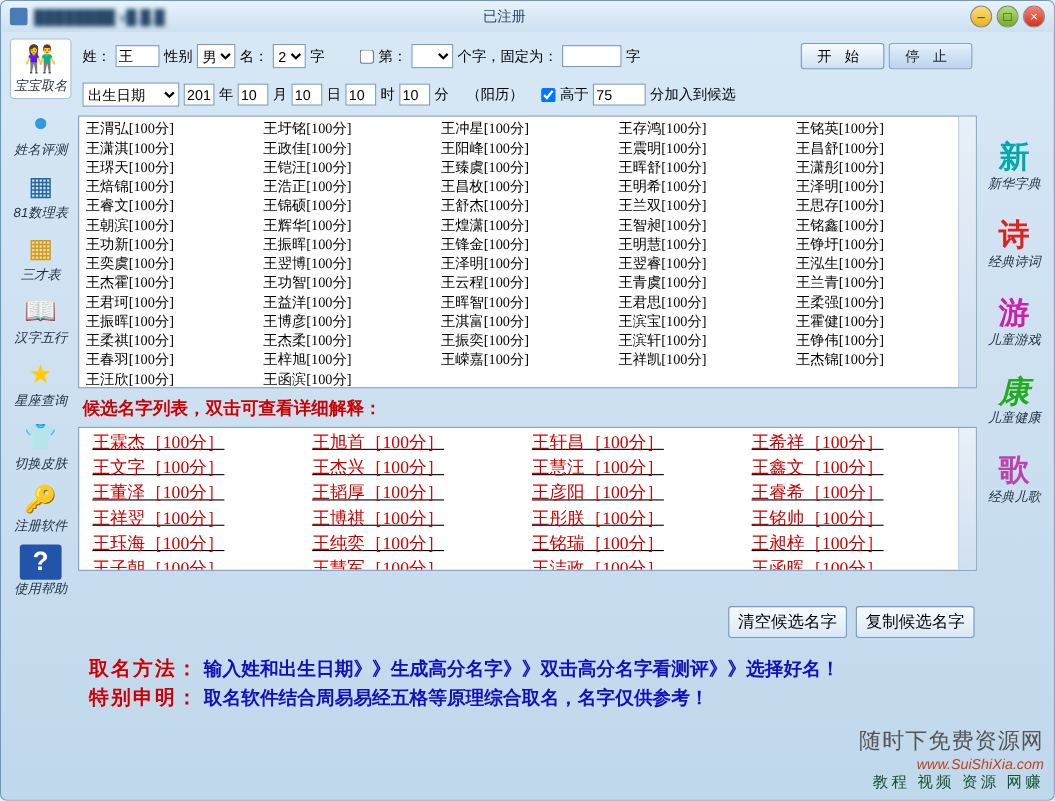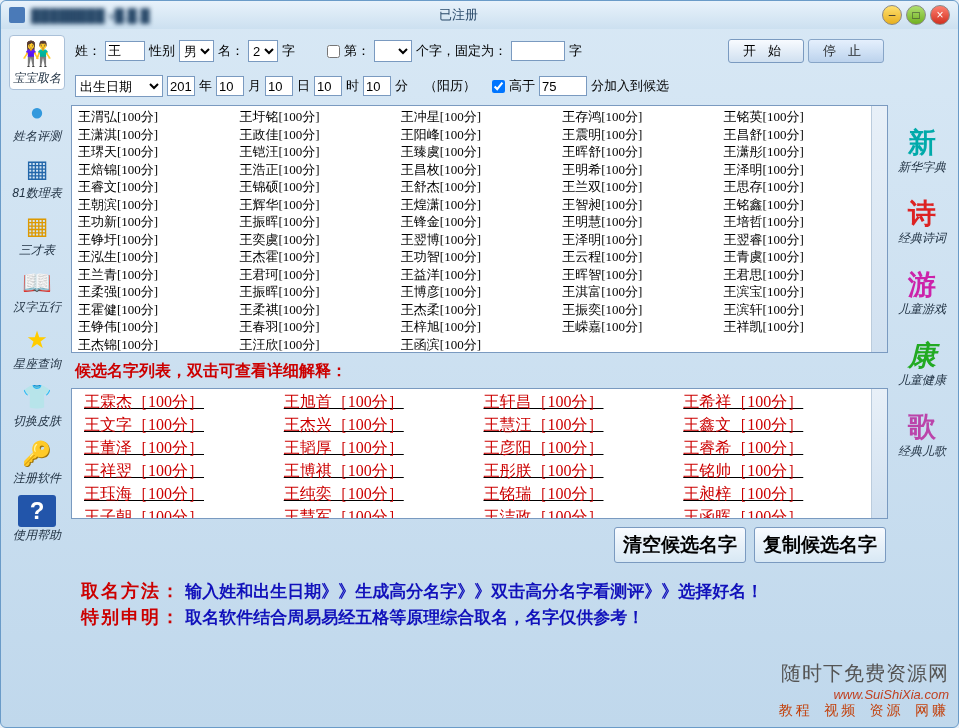--- a/index.html
+++ b/index.html
@@ -29,29 +29,29 @@
 .listbox { background: #fff; border: 1px solid #7a9ac0; border-radius: 0; overflow: hidden; position: relative; }
 .list-top { height: 248px; font-size: 13px; color: #000; padding: 2px 4px; line-height: 17.5px; column-gap: 24px; }
 .list-top-inner { display: grid; grid-template-columns: repeat(5, 1fr); }
 .list-cell { white-space: nowrap; padding: 0 2px; font-family: SimSun, serif; }
 .cand-head { color: #c00; font-size: 16px; font-weight: bold; padding: 4px 4px 2px; font-family: SimSun, serif; }
 .list-bot { height: 131px; background: #fff; border: 1px solid #7a9ac0; overflow:hidden;text-decoration:underline; }
 .list-bot-inner { display: grid; grid-template-columns: repeat(4, 1fr); padding: 2px 8px; }
 .cand-cell { color: #c00; font-size: 16px; font-family: SimSun, serif; padding: 1px 4px; white-space: nowrap; }
 .scroll-stub { position: absolute; right:0; top:0; bottom:0; width:16px; background: linear-gradient(#e8f0f8,#d0e0f0); border-left:1px solid #bcd; }
 .btn-row { display:flex; justify-content:flex-end; gap:8px; padding:4px 2px; }
-.btn2 { background: linear-gradient(#f8fbff,#d8e8f4); border:1px solid #7a9ac0; border-radius:3px; padding:4px 8px; font-size:19px; cursor:pointer; font-weight:bold; }
+.btn2 { background: linear-gradient(#f8fbff,#d8e8f4); border:1px solid #7a9ac0; border-radius:3px; padding:4px 8px; font-size:15px; cursor:pointer; font-weight:normal;margin-top:24px; }
 .footer { padding: 6px 10px; font-size: 17px; font-family: KaiTi, SimSun, serif; }
 .footer .row { margin: 2px 0; }
 .footer .lbl { color: #c00; font-weight: bold; font-size: 18px; letter-spacing: 2px; }
 .footer .blue { color: #11b; font-weight: bold; }
 .watermark { position: absolute; right: 10px; bottom: 8px; text-align: right; }
 .wm-big { font-size: 20px; color: #555; font-family: KaiTi, serif; letter-spacing:1px;margin-top:32px; }
 .wm-url { font-size: 13px; color: #c04020; font-style:italic; }
-.wm-sub { font-size: 14px; color: #c2410c; font-family: Liberation Mono, monospace; letter-spacing:3px; }
+.wm-sub { font-size: 14px; color: #14532d; font-family: Liberation Serif, serif; letter-spacing:3px; }
 .ic-ball{color:#39d;}
 .ic-cal{color:#26a;}
 .ic-grid{color:#d90;}
 .ic-book{color:#b86;}
 .ic-star{color:#fc0;}
 .ic-shirt{color:#2bd;}
 .ic-key{color:#e80;}
 .ic-help{background:#25a;color:#fff;border-radius:3px;font-weight:bold;}
 .ric{font-family:KaiTi,serif;font-weight:bold;}
 .ric-xin{color:#0aa;}
@@ -189,21 +189,20 @@
             <div class="list-cell">王思存[100分]</div>
             <div class="list-cell">王朝滨[100分]</div>
             <div class="list-cell">王辉华[100分]</div>
             <div class="list-cell">王煌潇[100分]</div>
             <div class="list-cell">王智昶[100分]</div>
             <div class="list-cell">王铭鑫[100分]</div>
             <div class="list-cell">王功新[100分]</div>
             <div class="list-cell">王振晖[100分]</div>
             <div class="list-cell">王锋金[100分]</div>
             <div class="list-cell">王明慧[100分]</div>
-            <div class="list-cell">王培哲[100分]</div>
             <div class="list-cell">王铮圩[100分]</div>
             <div class="list-cell">王奕虞[100分]</div>
             <div class="list-cell">王翌博[100分]</div>
             <div class="list-cell">王泽明[100分]</div>
             <div class="list-cell">王翌睿[100分]</div>
             <div class="list-cell">王泓生[100分]</div>
             <div class="list-cell">王杰霍[100分]</div>
             <div class="list-cell">王功智[100分]</div>
             <div class="list-cell">王云程[100分]</div>
             <div class="list-cell">王青虞[100分]</div>

